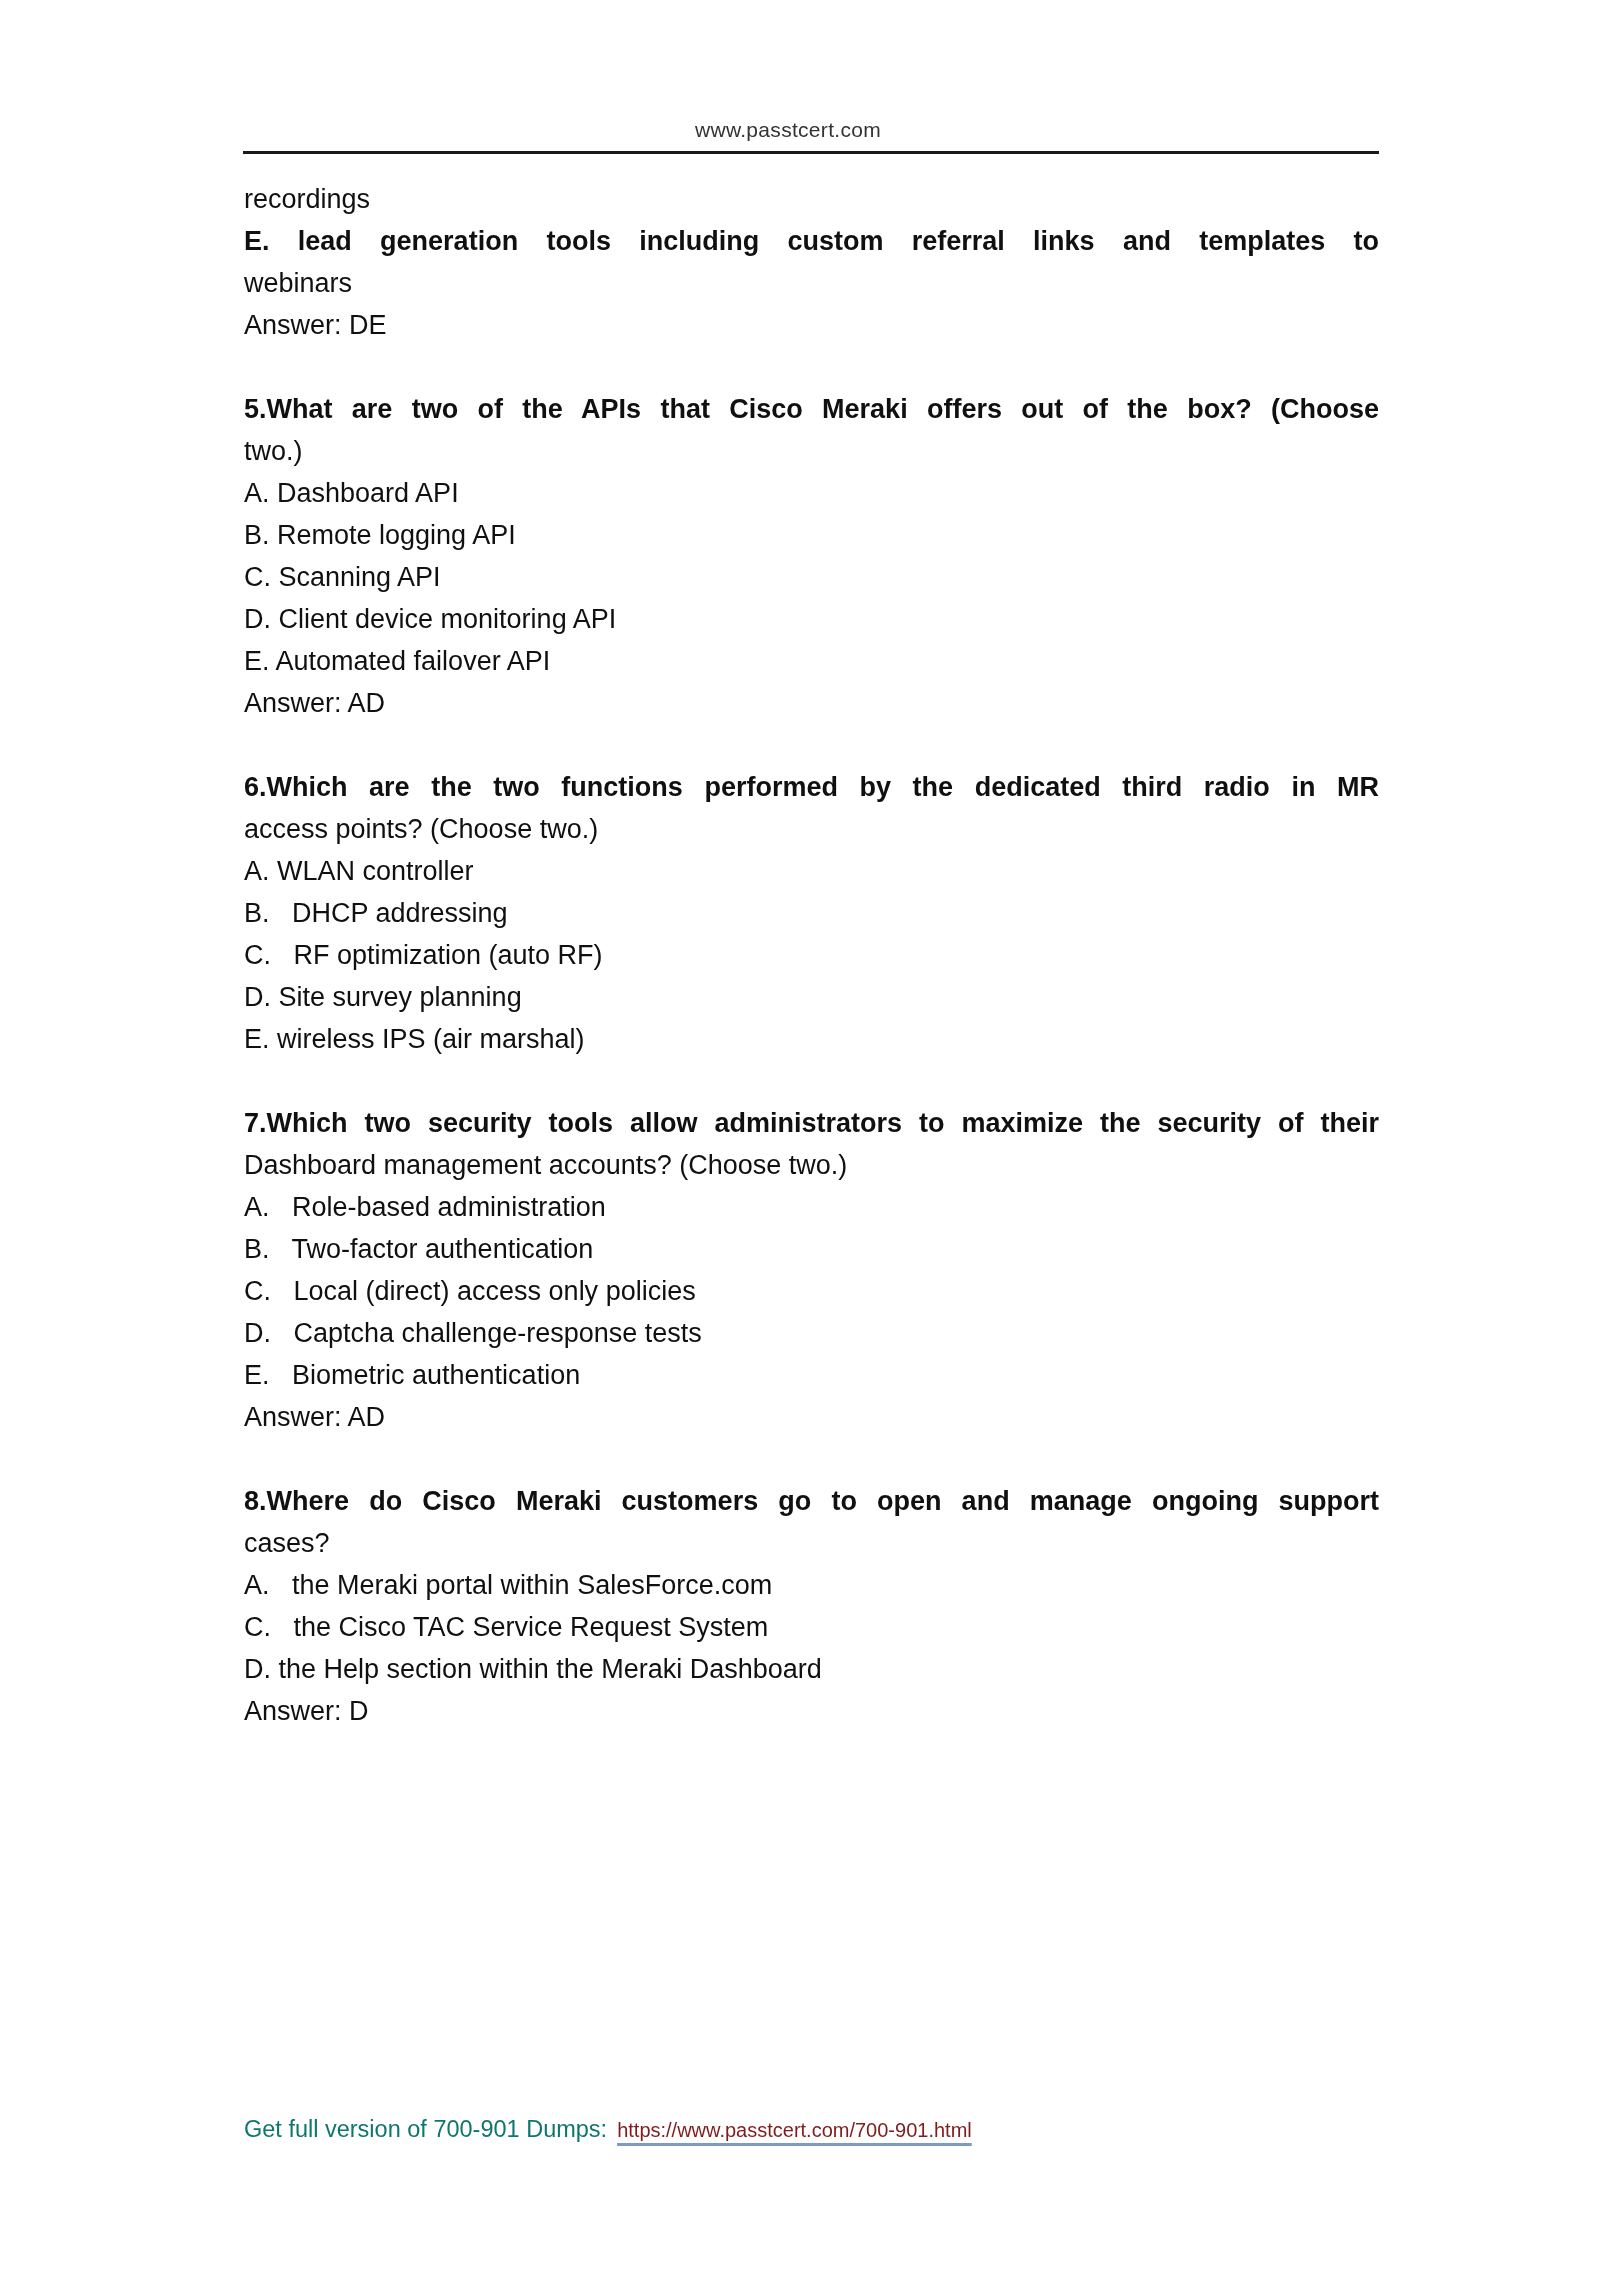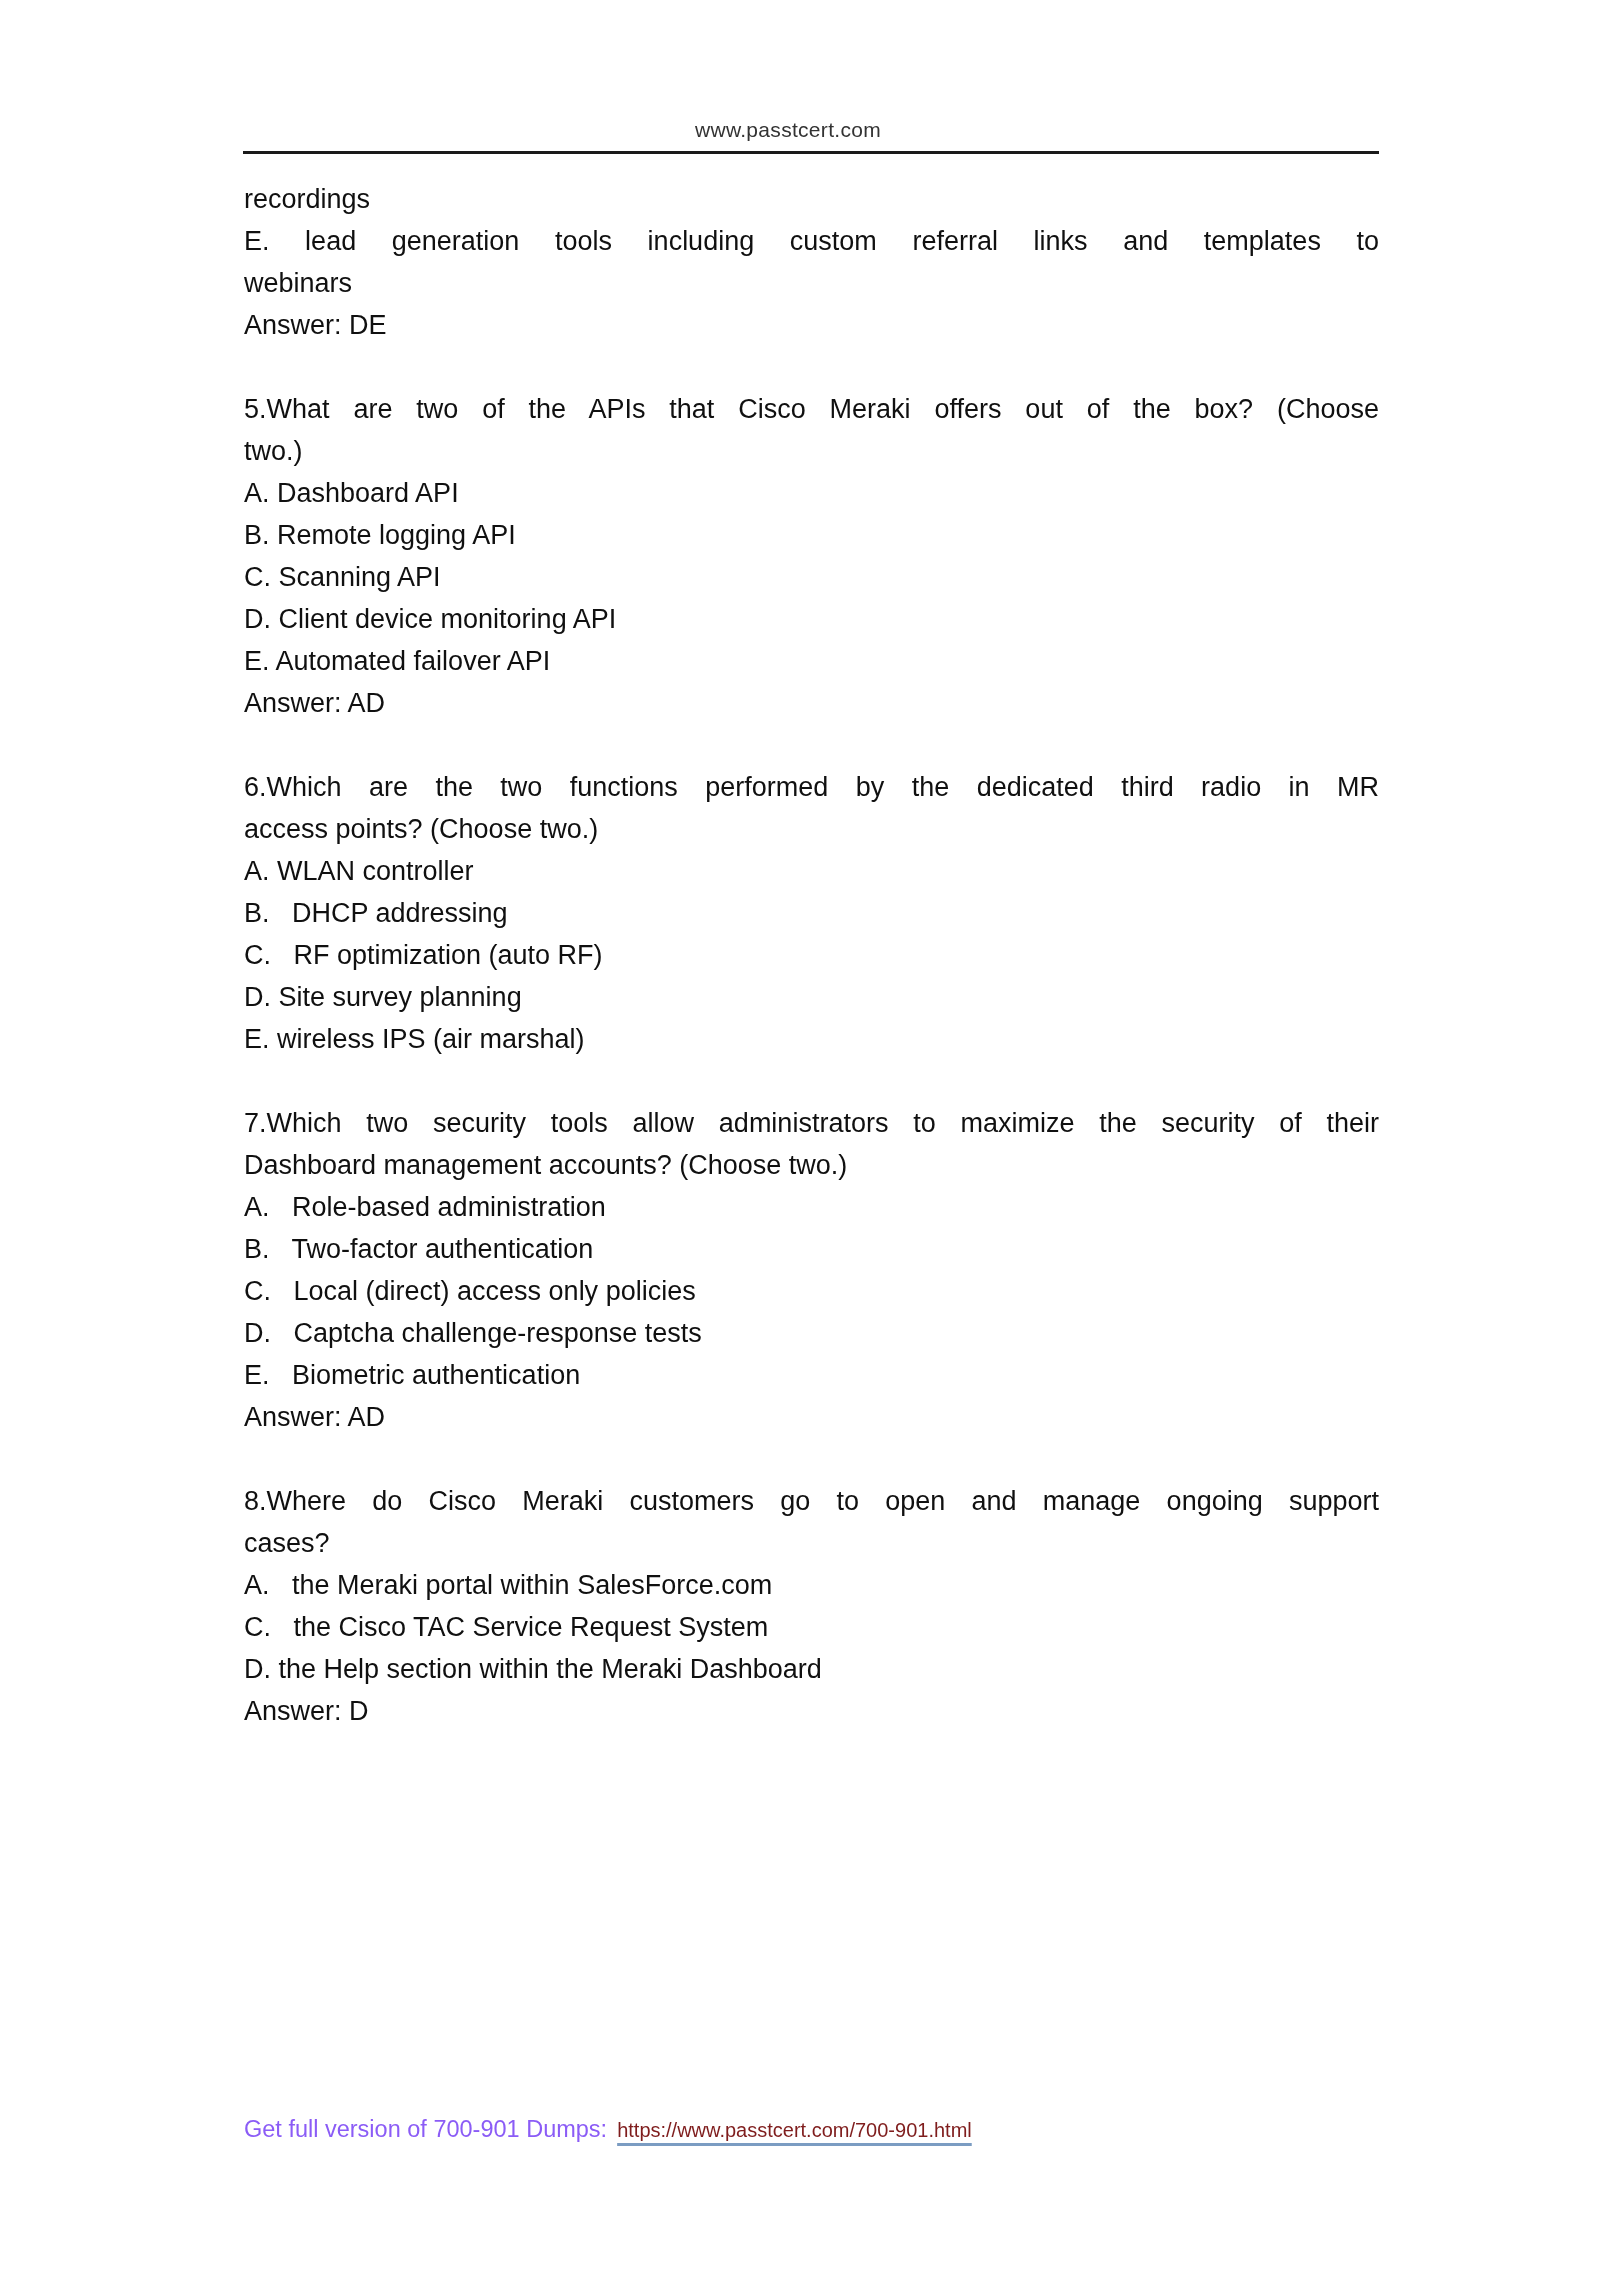--- a/index.html
+++ b/index.html
@@ -42,32 +42,33 @@
   .line {
     font-size: 27px;
     line-height: 42px;
     white-space: pre-wrap;
     color: #101010;
   }
   .line.justify {
     white-space: normal;
     text-align: justify;
     text-align-last: justify;
+    font-weight: bold;
   }
   .footer {
     position: absolute;
     top: 2116px;
     left: 244px;
     width: 1135px;
     display: flex;
     align-items: baseline;
   }
   .footer-prefix {
     font-size: 23.5px;
-    color: #8b5cf6;
+    color: #0f766e;
     white-space: pre;
   }
   .footer-link {
     margin-left: 10px;
     font-size: 20px;
     color: #7f1d1d;
     text-decoration: underline;
     text-decoration-color: #7b9cc2;
     text-decoration-thickness: 2.5px;
     text-underline-offset: 5.7px;

